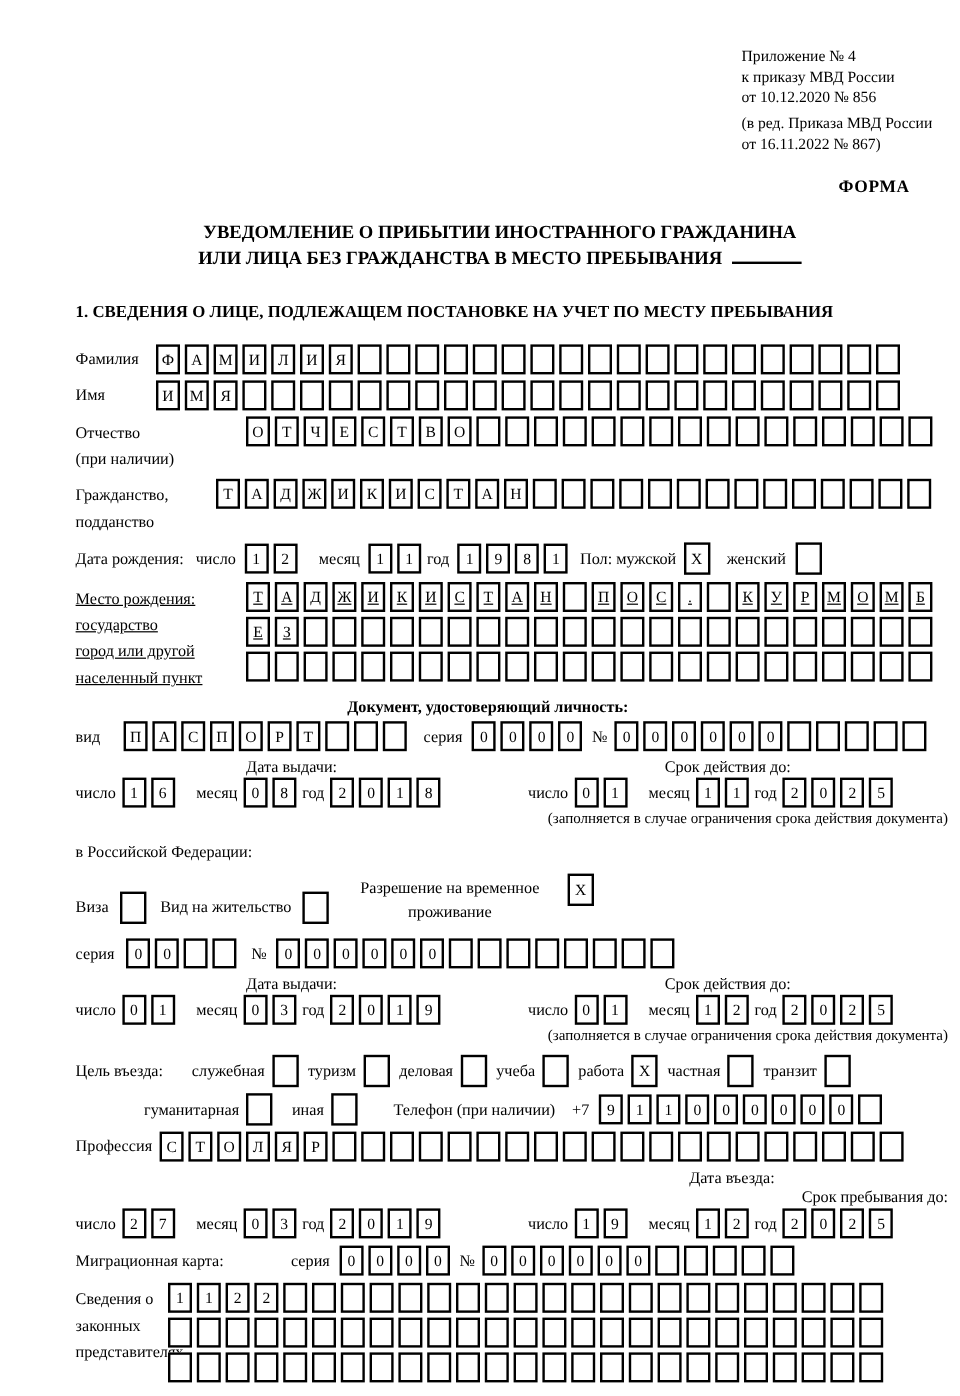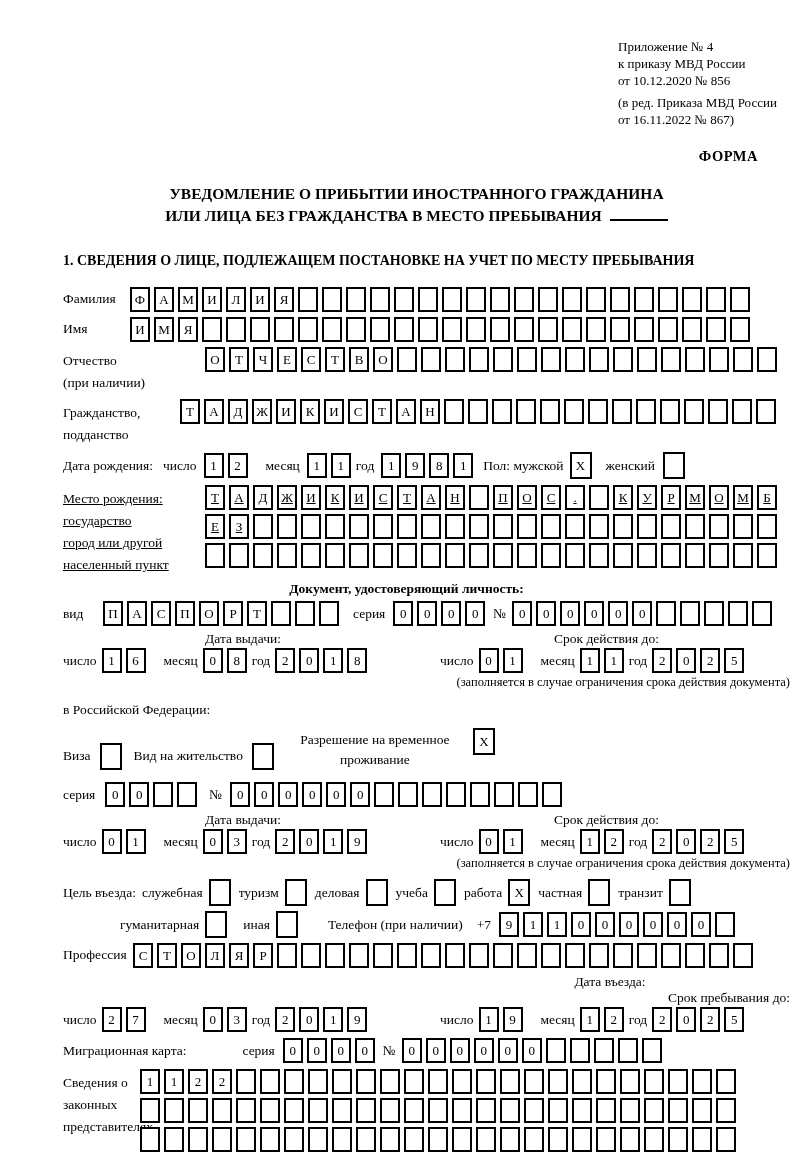--- a/index.html
+++ b/index.html
@@ -510,21 +510,21 @@
             <span class="cell">0</span>
             <span class="cell">2</span>
             <span class="cell">5</span>
           </span>
       </span>
     </span>
   </div>
   <div class="restrict">(заполняется в случае ограничения срока действия документа)</div>
 
   <div class="row" style="align-items:center; margin-top:2px;">
-    <span style="margin-right:6px;">Цель въезда:</span>
+    <span style="margin-right:24px;">Цель въезда:</span>
     <span class="pitem">
         <span>служебная</span>
         <span class="boxrow">
           <span class="cell cb"></span>
         </span>
       </span>
     <span class="pitem">
         <span>туризм</span>
         <span class="boxrow">
           <span class="cell cb"></span>

